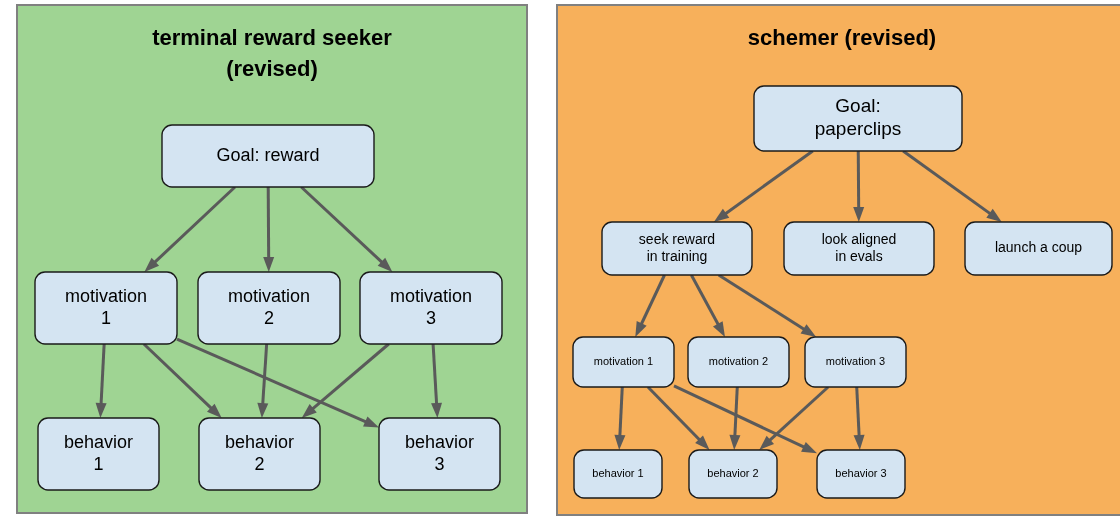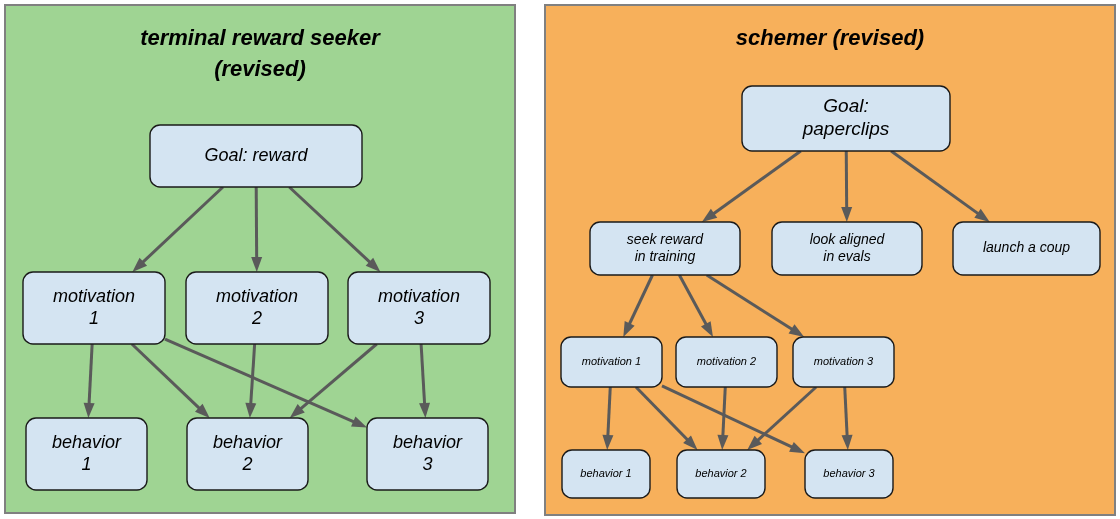--- a/index.html
+++ b/index.html
@@ -9,24 +9,23 @@
   }
   body {
     width: 1120px;
     height: 519px;
     font-family: "Liberation Sans", sans-serif;
     position: relative;
     overflow: hidden;
   }
   #stage {
     position: absolute;
-    left: 0; top: 0;
+    left: 12px; top: 0;
     width: 1040px;
     height: 519px;
-    font-style: italic;
   }
   svg.diagram {
     position: absolute;
     left: 0; top: 0;
     width: 1120px;
     height: 519px;
     display: block;
   }
   .panel-rect {
     stroke: #808080;

